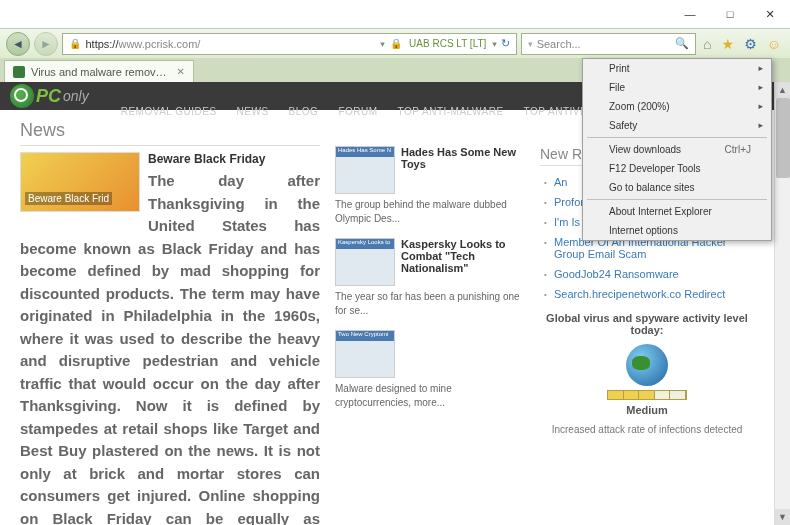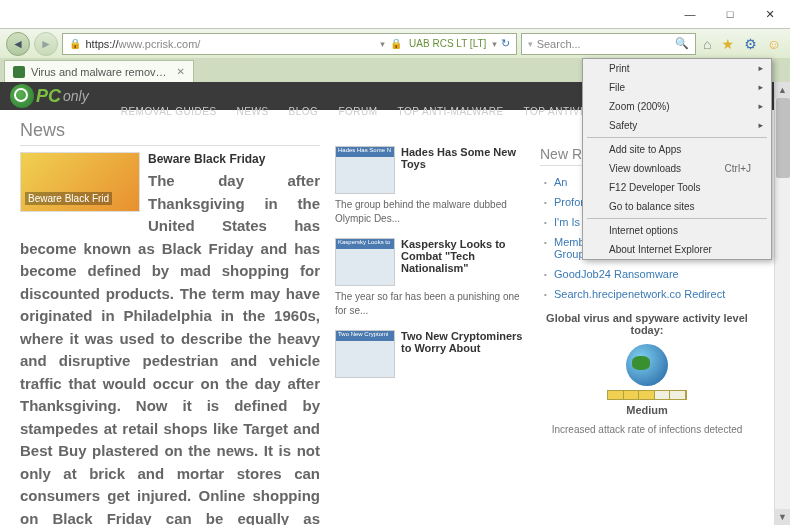--- a/index.html
+++ b/index.html
@@ -183,21 +183,21 @@
         <div class="mini-img">
             <span class="label">Kaspersky Looks to</span>
           </div>
         <div class="mini-title">Kaspersky Looks to Combat "Tech Nationalism"</div>
         <div class="mini-text">The year so far has been a punishing one for se...</div>
       </div>
       <div class="mini-article">
         <div class="mini-img">
             <span class="label">Two New Cryptomi</span>
           </div>
-        <div class="mini-title">Two New Cryptominers to Worry About</div>
+        <div class="mini-text">Malware designed to mine cryptocurrencies, more...</div>
       </div>
     </div>
 
     <div class="col-right">
       <div class="search-btn-row">
         <button class="search-site-btn">Sear</button>
       </div>
       <h3 class="section-title-sm" style="margin-top:0">New Re</h3>
       <ul class="link-list">
         <li><a href="#">An</a></li>
@@ -221,23 +221,22 @@
     </div>
   </div>
 </div>
 
 <div class="dropdown">
   <div class="dd-item sub">Print</div>
   <div class="dd-item sub">File</div>
   <div class="dd-item sub">Zoom (200%)</div>
   <div class="dd-item sub">Safety</div>
   <div class="dd-sep"></div>
-  <div class="dd-item">Add site to Apps</div>
   <div class="dd-item">
     <span>View downloads</span>
     <span class="dd-shortcut">Ctrl+J</span>
   </div>
   <div class="dd-item">F12 Developer Tools</div>
   <div class="dd-item">Go to balance sites</div>
   <div class="dd-sep"></div>
+  <div class="dd-item">About Internet Explorer</div>
   <div class="dd-item">Internet options</div>
-  <div class="dd-item">About Internet Explorer</div>
 </div>
 
 </body></html>

